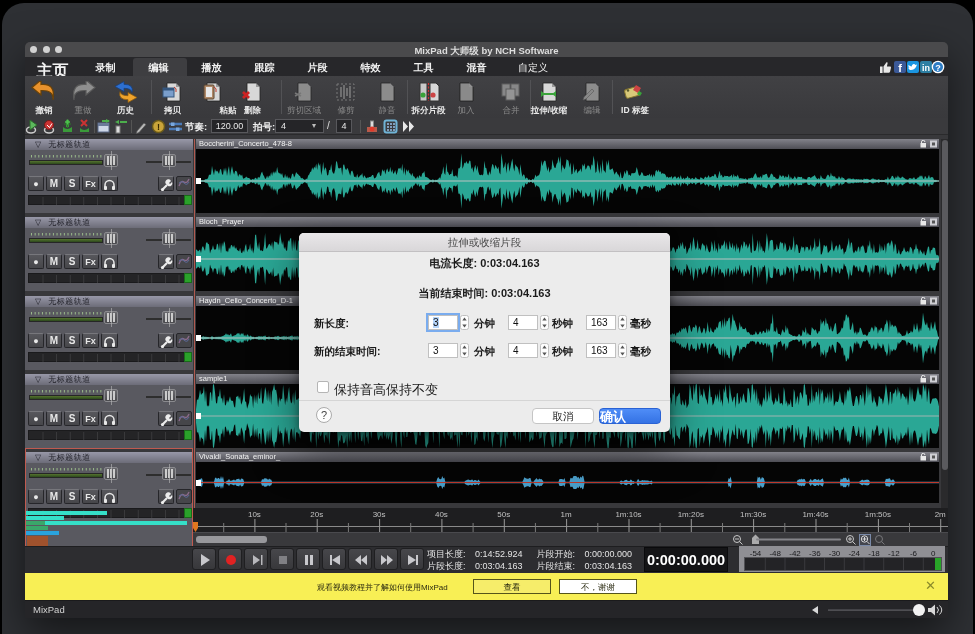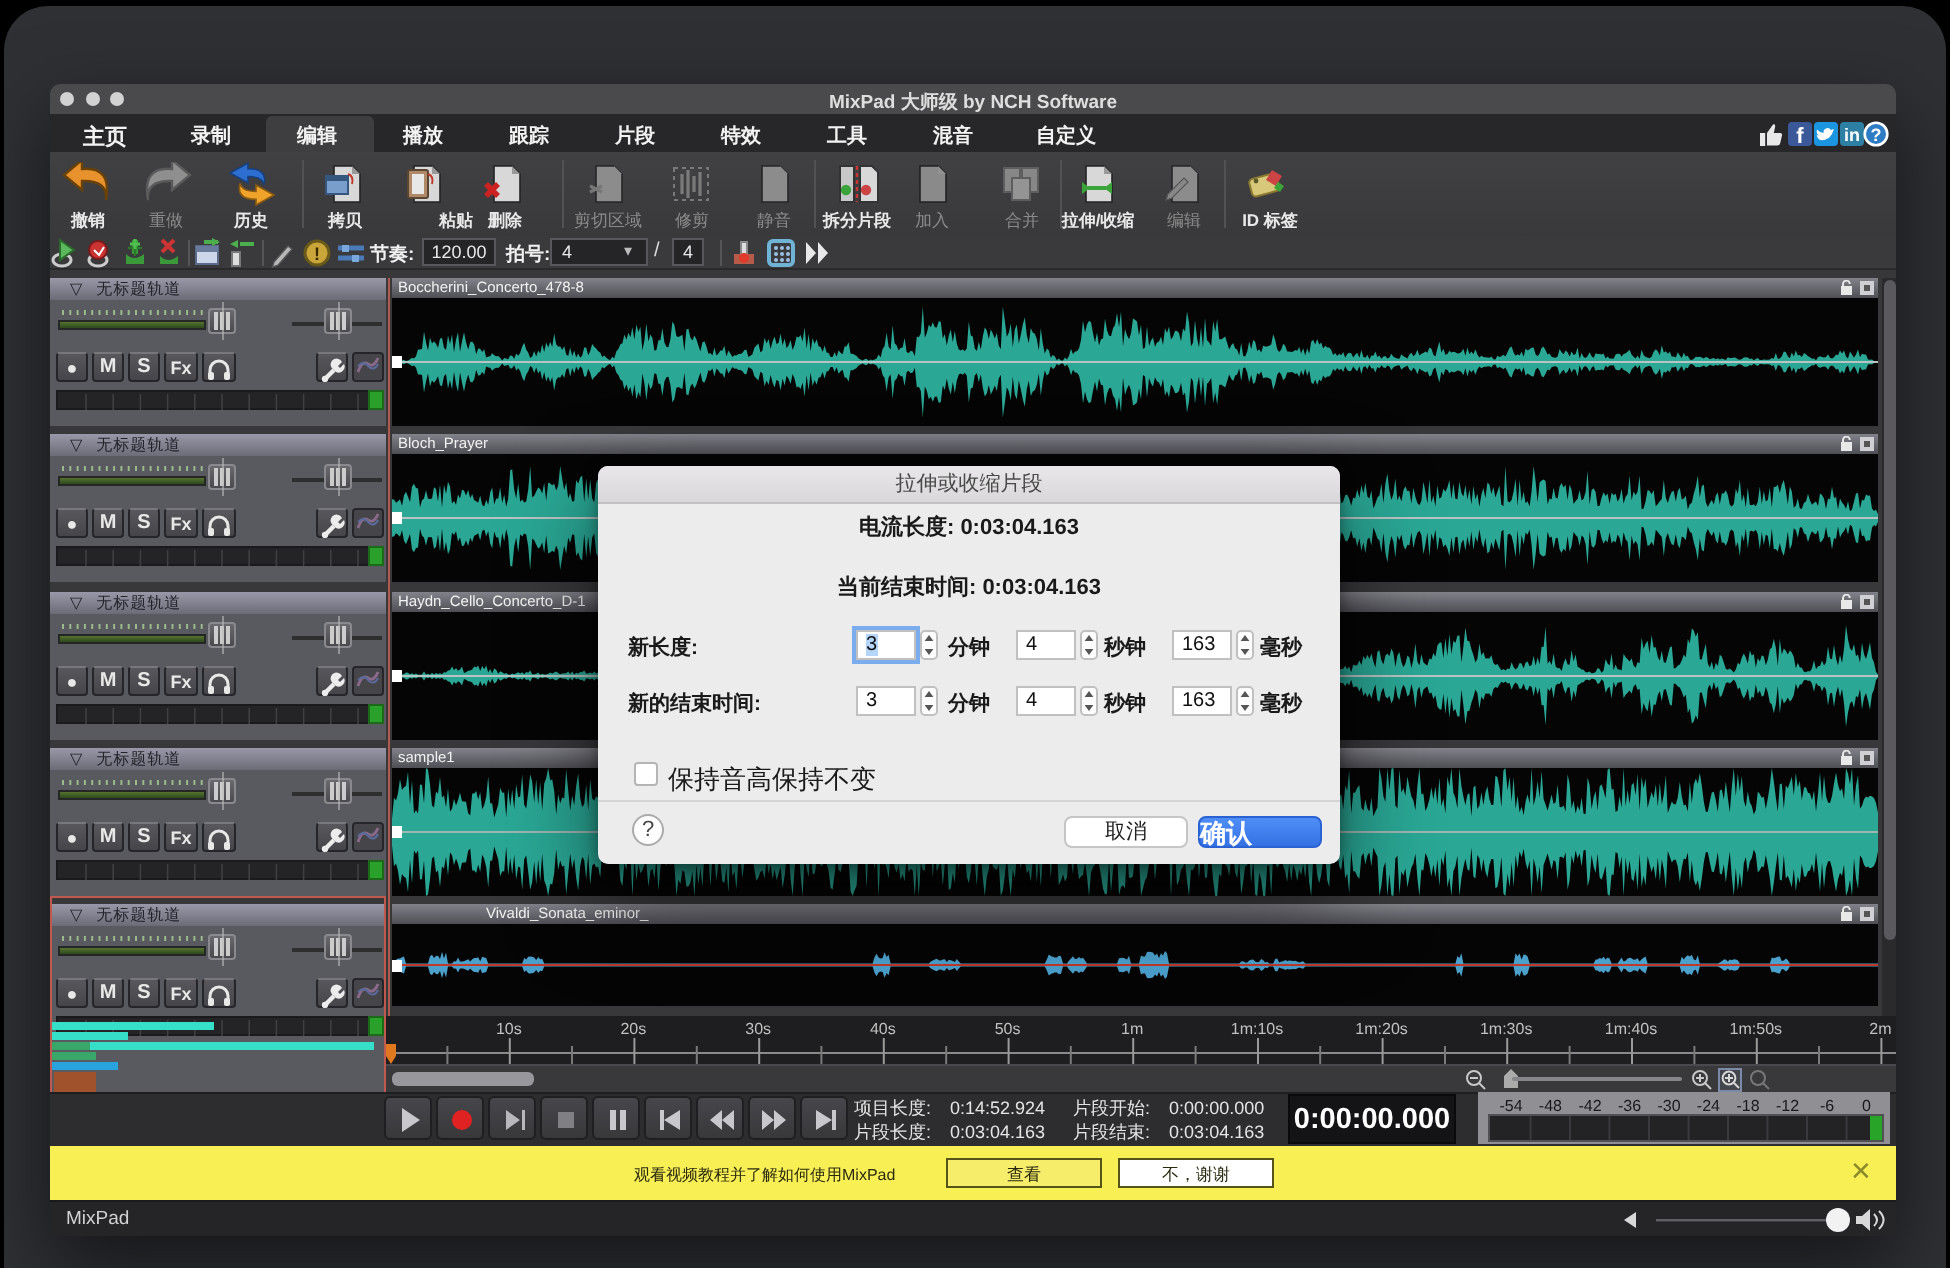--- a/index.html
+++ b/index.html
@@ -8,30 +8,30 @@
 </style></head><body>
 <div style="position:absolute;left:2px;top:3px;width:971px;height:631px;background:#2e3034;border-radius:22px 22px 0 0;"></div>
 <div style="position:absolute;left:25px;top:42px;width:923px;height:576px;background:#2e2e30;border-radius:5px 5px 0 0;box-shadow:0 15px 40px rgba(0,0,0,0.55);"></div>
 <div style="position:absolute;left:25px;top:42px;width:923px;height:15px;background:#4a4a4c;border-radius:5px 5px 0 0;"></div>
 <div style="position:absolute;left:30.0px;top:46px;width:7px;height:7px;border-radius:50%;background:#d2d2d2;"></div>
 <div style="position:absolute;left:42.5px;top:46px;width:7px;height:7px;border-radius:50%;background:#d2d2d2;"></div>
 <div style="position:absolute;left:55.0px;top:46px;width:7px;height:7px;border-radius:50%;background:#d2d2d2;"></div>
 <div style="position:absolute;left:25px;top:45px;width:923px;height:11px;text-align:center;color:#dedede;font-size:9.5px;font-weight:bold;">MixPad 大师级 by NCH Software</div>
 <div style="position:absolute;left:25px;top:57px;width:923px;height:19px;background:#27272a;"></div>
 <div style="position:absolute;left:133px;top:58px;width:54px;height:18px;background:#3e3e41;border-radius:3px 3px 0 0;"></div>
-<div style="position:absolute;left:22.5px;top:61px;width:60px;text-align:center;color:#f2f2f2;font-size:11px;font-weight:bold;">主页</div>
+<div style="position:absolute;left:22.5px;top:61px;width:60px;text-align:center;color:#f2f2f2;font-size:16px;font-weight:bold;">主页</div>
 <div style="position:absolute;left:75.5px;top:61px;width:60px;text-align:center;color:#f2f2f2;font-size:10px;font-weight:bold;">录制</div>
 <div style="position:absolute;left:128.5px;top:61px;width:60px;text-align:center;color:#f2f2f2;font-size:10px;font-weight:bold;">编辑</div>
 <div style="position:absolute;left:181.5px;top:61px;width:60px;text-align:center;color:#f2f2f2;font-size:10px;font-weight:bold;">播放</div>
 <div style="position:absolute;left:234.5px;top:61px;width:60px;text-align:center;color:#f2f2f2;font-size:10px;font-weight:bold;">跟踪</div>
 <div style="position:absolute;left:287.5px;top:61px;width:60px;text-align:center;color:#f2f2f2;font-size:10px;font-weight:bold;">片段</div>
 <div style="position:absolute;left:340.5px;top:61px;width:60px;text-align:center;color:#f2f2f2;font-size:10px;font-weight:bold;">特效</div>
 <div style="position:absolute;left:393.5px;top:61px;width:60px;text-align:center;color:#f2f2f2;font-size:10px;font-weight:bold;">工具</div>
 <div style="position:absolute;left:446.5px;top:61px;width:60px;text-align:center;color:#f2f2f2;font-size:10px;font-weight:bold;">混音</div>
-<div style="position:absolute;left:503.0px;top:61px;width:60px;text-align:center;color:#f2f2f2;font-size:10px;font-weight:bold;">自定义</div>
+<div style="position:absolute;left:503.0px;top:61px;width:60px;text-align:center;color:#f2f2f2;font-size:10px;font-weight:normal;">自定义</div>
 <svg class="ab" style="left:877px;top:60px" width="70" height="15" viewBox="0 0 70 15">
     <path d="M3 6.5h2.6v6.5H3z M6.5 6.5 l3-4.2 q1.2-.5 1.1.9 l-.7 3.3 h3.2 q1.2 0 .9 1.3 l-.9 3.8 q-.3 1.2-1.5 1.2 H6.5 z" fill="#e8e8e8"></path>
     <rect x="17" y="1" width="12" height="12" rx="2" fill="#3b5998"></rect>
     <text x="23" y="11.5" font-size="11" font-weight="bold" fill="#fff" text-anchor="middle" font-family="Liberation Serif">f</text>
     <rect x="30" y="1" width="12" height="12" rx="2" fill="#1b95e0"></rect>
     <path d="M33 10 q4 .5 6-3 l1-2.5 -1.5.5 q-1-1.5-2.5-.8 q-1.5.7-1.2 2.3 q-2-.3-3.3-1.8 q-.6 2 1 3 l-1.2-.2 q.3 1.7 1.7 2.5z" fill="#fff"></path>
     <rect x="43" y="1" width="12" height="12" rx="2" fill="#2d7fa3"></rect>
     <text x="49" y="10.5" font-size="9" font-weight="bold" fill="#fff" text-anchor="middle">in</text>
     <circle cx="61" cy="7" r="6.3" fill="#fff"></circle>
     <circle cx="61" cy="7" r="5" fill="#2d7cc4"></circle>
@@ -671,21 +671,21 @@
     <rect x="10" y="0.5" width="7" height="7" fill="#cfcfd4"></rect>
     <rect x="12" y="2.5" width="3" height="3" fill="#555"></rect>
   </svg>
 <div class="ab" style="left:196px;top:384px;width:743px;height:64px;background:#050505;">
     <svg width="743" height="64" viewBox="0 0 743 64" style="position:absolute;left:0;top:0;display:block">
       <path d="M0.0,25.3L1.0,14.9L2.0,16.2L3.0,12.6L4.0,5.5L5.0,11.0L6.0,9.6L7.0,9.0L8.0,1.9L9.0,18.3L10.0,6.3L11.0,22.7L12.0,21.0L13.0,22.8L14.0,8.3L15.0,8.5L16.0,17.8L17.0,0.0L18.0,0.8L19.0,8.3L20.0,18.8L21.0,19.8L22.0,11.8L23.0,12.9L24.0,4.5L25.0,14.9L26.0,13.6L27.0,19.8L28.0,10.1L29.0,21.7L30.0,20.4L31.0,15.4L32.0,18.7L33.0,16.1L34.0,12.2L35.0,16.6L36.0,16.8L37.0,16.9L38.1,22.6L39.1,23.7L40.1,12.8L41.1,12.7L42.1,11.5L43.1,15.7L44.1,12.0L45.1,20.8L46.1,18.5L47.1,14.5L48.1,4.3L49.1,17.6L50.1,17.8L51.1,24.7L52.1,21.5L53.1,18.4L54.1,9.9L55.1,12.4L56.1,12.3L57.1,24.6L58.1,10.3L59.1,19.3L60.1,10.8L61.1,20.6L62.1,8.1L63.1,14.8L64.1,14.3L65.1,3.2L66.1,18.4L67.1,20.3L68.1,12.3L69.1,3.1L70.1,7.0L71.1,17.4L72.1,5.7L73.1,18.2L74.1,7.1L75.1,21.1L76.1,7.7L77.1,5.1L78.1,0.0L79.1,6.3L80.1,5.6L81.1,11.4L82.1,23.4L83.1,13.0L84.1,17.8L85.1,14.6L86.1,15.3L87.1,0.8L88.1,11.1L89.1,21.3L90.1,13.8L91.1,18.6L92.1,8.9L93.1,2.7L94.1,15.0L95.1,19.6L96.1,18.0L97.1,8.2L98.1,21.1L99.1,5.6L100.1,15.2L101.1,16.3L102.1,14.3L103.1,14.8L104.1,9.2L105.1,22.2L106.1,20.9L107.1,15.4L108.1,22.1L109.1,17.3L110.1,17.8L111.1,15.9L112.2,22.6L113.2,20.5L114.2,7.7L115.2,5.0L116.2,16.5L117.2,13.1L118.2,22.0L119.2,20.6L120.2,0.0L121.2,19.0L122.2,7.9L123.2,15.8L124.2,11.4L125.2,12.8L126.2,15.7L127.2,16.2L128.2,4.6L129.2,12.5L130.2,13.7L131.2,8.9L132.2,18.2L133.2,3.0L134.2,13.9L135.2,22.2L136.2,17.9L137.2,14.8L138.2,22.5L139.2,15.1L140.2,18.4L141.2,15.4L142.2,0.0L143.2,8.2L144.2,6.0L145.2,12.9L146.2,12.0L147.2,4.8L148.2,4.8L149.2,6.8L150.2,12.2L151.2,0.0L152.2,15.7L153.2,5.9L154.2,14.0L155.2,4.7L156.2,20.5L157.2,16.6L158.2,20.7L159.2,4.7L160.2,18.8L161.2,17.6L162.2,7.7L163.2,15.9L164.2,16.2L165.2,7.2L166.2,6.6L167.2,14.4L168.2,1.8L169.2,21.9L170.2,9.7L171.2,12.4L172.2,3.4L173.2,17.5L174.2,18.7L175.2,9.1L176.2,16.8L177.2,16.9L178.2,20.7L179.2,17.3L180.2,20.0L181.2,13.1L182.2,7.6L183.2,9.3L184.2,12.0L185.2,12.9L186.3,8.8L187.3,18.6L188.3,11.1L189.3,15.8L190.3,8.4L191.3,13.4L192.3,7.9L193.3,11.2L194.3,14.6L195.3,3.9L196.3,10.0L197.3,19.1L198.3,23.3L199.3,8.6L200.3,0.0L201.3,13.6L202.3,23.1L203.3,23.0L204.3,10.7L205.3,0.0L206.3,19.6L207.3,14.0L208.3,9.6L209.3,23.5L210.3,11.0L211.3,11.1L212.3,16.7L213.3,19.2L214.3,15.0L215.3,15.2L216.3,18.3L217.3,16.0L218.3,12.6L219.3,4.1L220.3,3.1L221.3,10.8L222.3,20.2L223.3,13.1L224.3,12.0L225.3,16.5L226.3,17.4L227.3,18.3L228.3,18.5L229.3,2.5L230.3,0.0L231.3,2.9L232.3,5.1L233.3,22.1L234.3,20.0L235.3,15.4L236.3,21.7L237.3,4.3L238.3,23.2L239.3,22.3L240.3,19.9L241.3,13.5L242.3,21.4L243.3,0.0L244.3,21.8L245.3,15.1L246.3,16.7L247.3,14.0L248.3,8.8L249.3,20.3L250.3,20.3L251.3,14.4L252.3,11.8L253.3,15.8L254.3,8.1L255.3,11.0L256.3,7.4L257.3,19.3L258.3,12.0L259.3,13.6L260.4,12.8L261.4,0.0L262.4,15.5L263.4,0.0L264.4,16.8L265.4,13.0L266.4,12.7L267.4,21.2L268.4,17.4L269.4,22.7L270.4,9.4L271.4,21.9L272.4,12.2L273.4,14.7L274.4,17.6L275.4,5.3L276.4,15.7L277.4,23.4L278.4,3.0L279.4,3.9L280.4,11.5L281.4,6.5L282.4,22.7L283.4,13.3L284.4,21.6L285.4,17.1L286.4,21.5L287.4,9.7L288.4,6.4L289.4,12.3L290.4,21.5L291.4,16.3L292.4,5.3L293.4,19.0L294.4,20.7L295.4,9.0L296.4,0.0L297.4,9.8L298.4,13.3L299.4,24.1L300.4,14.6L301.4,13.7L302.4,13.0L303.4,16.0L304.4,0.0L305.4,2.7L306.4,10.1L307.4,20.1L308.4,8.5L309.4,0.0L310.4,13.2L311.4,8.9L312.4,19.3L313.4,21.3L314.4,13.4L315.4,20.9L316.4,17.9L317.4,11.4L318.4,13.0L319.4,7.4L320.4,17.9L321.4,21.4L322.4,6.9L323.4,19.1L324.4,4.9L325.4,19.2L326.4,22.3L327.4,22.4L328.4,22.8L329.4,9.0L330.4,22.8L331.4,24.7L332.4,23.1L333.4,5.5L334.5,7.7L335.5,10.9L336.5,7.2L337.5,9.3L338.5,23.5L339.5,18.4L340.5,10.8L341.5,23.3L342.5,15.6L343.5,8.4L344.5,9.9L345.5,10.5L346.5,17.1L347.5,9.6L348.5,0.0L349.5,11.7L350.5,14.4L351.5,15.6L352.5,21.6L353.5,15.8L354.5,10.4L355.5,3.8L356.5,0.8L357.5,1.2L358.5,18.2L359.5,2.1L360.5,13.3L361.5,21.1L362.5,22.1L363.5,0.5L364.5,4.5L365.5,5.4L366.5,3.8L367.5,23.5L368.5,9.1L369.5,9.1L370.5,9.9L371.5,20.9L372.5,22.0L373.5,19.4L374.5,0.0L375.5,3.9L376.5,7.7L377.5,9.6L378.5,16.1L379.5,16.9L380.5,20.4L381.5,8.1L382.5,17.4L383.5,19.4L384.5,17.0L385.5,19.4L386.5,18.8L387.5,23.1L388.5,22.0L389.5,0.0L390.5,20.8L391.5,23.1L392.5,5.4L393.5,7.7L394.5,13.2L395.5,14.5L396.5,17.3L397.5,7.7L398.5,0.0L399.5,13.1L400.5,13.0L401.5,15.1L402.5,22.4L403.5,8.8L404.5,20.5L405.5,22.4L406.5,9.0L407.5,9.4L408.5,22.3L409.6,18.3L410.6,7.8L411.6,0.0L412.6,0.0L413.6,11.1L414.6,9.5L415.6,22.6L416.6,15.7L417.6,14.6L418.6,10.0L419.6,19.1L420.6,20.2L421.6,11.7L422.6,8.9L423.6,17.8L424.6,0.8L425.6,7.1L426.6,14.9L427.6,15.3L428.6,20.6L429.6,6.5L430.6,18.8L431.6,0.6L432.6,0.0L433.6,11.8L434.6,8.1L435.6,0.0L436.6,0.0L437.6,15.1L438.6,15.5L439.6,0.7L440.6,20.9L441.6,16.4L442.6,14.3L443.6,15.6L444.6,20.7L445.6,15.2L446.6,12.2L447.6,7.0L448.6,16.4L449.6,7.5L450.6,15.8L451.6,12.7L452.6,7.5L453.6,13.4L454.6,10.4L455.6,16.2L456.6,9.0L457.6,19.0L458.6,6.7L459.6,0.0L460.6,18.4L461.6,20.8L462.6,10.5L463.6,6.4L464.6,10.6L465.6,18.1L466.6,20.4L467.6,8.0L468.6,4.5L469.6,22.0L470.6,20.9L471.6,22.1L472.6,21.2L473.6,15.0L474.6,12.9L475.6,20.7L476.6,8.7L477.6,11.4L478.6,1.2L479.6,22.7L480.6,12.4L481.6,12.3L482.6,9.9L483.7,8.6L484.7,19.7L485.7,21.5L486.7,15.8L487.7,20.2L488.7,21.7L489.7,14.8L490.7,24.2L491.7,21.8L492.7,19.7L493.7,0.0L494.7,5.1L495.7,14.1L496.7,17.0L497.7,0.0L498.7,11.1L499.7,0.4L500.7,0.0L501.7,18.8L502.7,20.2L503.7,0.7L504.7,12.3L505.7,10.1L506.7,13.9L507.7,4.2L508.7,9.6L509.7,14.3L510.7,16.3L511.7,21.1L512.7,9.0L513.7,0.0L514.7,13.3L515.7,12.7L516.7,21.5L517.7,19.3L518.7,15.6L519.7,9.8L520.7,15.8L521.7,9.2L522.7,18.2L523.7,4.8L524.7,19.1L525.7,15.1L526.7,22.8L527.7,4.2L528.7,9.3L529.7,0.0L530.7,12.4L531.7,14.9L532.7,20.3L533.7,0.0L534.7,9.0L535.7,14.3L536.7,18.6L537.7,13.4L538.7,12.5L539.7,24.3L540.7,9.7L541.7,8.7L542.7,20.5L543.7,18.8L544.7,12.1L545.7,18.5L546.7,12.3L547.7,9.1L548.7,15.6L549.7,18.5L550.7,18.4L551.7,3.9L552.7,4.5L553.7,9.6L554.7,19.6L555.7,1.3L556.7,0.0L557.8,11.2L558.8,4.3L559.8,16.9L560.8,4.5L561.8,20.4L562.8,13.7L563.8,22.3L564.8,19.2L565.8,23.6L566.8,16.7L567.8,13.1L568.8,17.8L569.8,0.0L570.8,18.7L571.8,14.6L572.8,6.6L573.8,15.0L574.8,1.4L575.8,15.5L576.8,18.3L577.8,21.2L578.8,17.4L579.8,13.2L580.8,18.0L581.8,17.1L582.8,8.3L583.8,19.5L584.8,19.6L585.8,18.7L586.8,21.7L587.8,3.1L588.8,7.9L589.8,20.3L590.8,16.3L591.8,22.7L592.8,18.8L593.8,21.3L594.8,14.7L595.8,22.9L596.8,23.0L597.8,4.8L598.8,8.5L599.8,20.5L600.8,14.8L601.8,11.5L602.8,21.2L603.8,9.2L604.8,8.1L605.8,11.4L606.8,15.1L607.8,0.9L608.8,0.0L609.8,10.8L610.8,10.5L611.8,22.0L612.8,21.2L613.8,14.0L614.8,19.9L615.8,0.0L616.8,19.2L617.8,10.9L618.8,18.0L619.8,8.5L620.8,7.4L621.8,13.6L622.8,3.0L623.8,21.3L624.8,4.5L625.8,10.3L626.8,5.2L627.8,20.0L628.8,15.7L629.8,12.0L630.8,15.1L631.9,8.3L632.9,19.2L633.9,7.2L634.9,18.3L635.9,13.2L636.9,3.8L637.9,22.5L638.9,19.6L639.9,16.7L640.9,18.1L641.9,18.1L642.9,14.6L643.9,6.9L644.9,14.2L645.9,18.7L646.9,18.3L647.9,21.7L648.9,7.0L649.9,17.6L650.9,8.1L651.9,5.3L652.9,7.9L653.9,2.5L654.9,8.8L655.9,16.7L656.9,21.9L657.9,21.9L658.9,16.8L659.9,12.3L660.9,11.9L661.9,16.0L662.9,21.9L663.9,11.2L664.9,10.8L665.9,15.7L666.9,6.7L667.9,14.8L668.9,22.1L669.9,9.5L670.9,0.0L671.9,14.1L672.9,2.7L673.9,11.6L674.9,4.0L675.9,16.2L676.9,19.5L677.9,11.8L678.9,17.1L679.9,19.0L680.9,23.2L681.9,21.0L682.9,11.7L683.9,13.0L684.9,14.9L685.9,14.4L686.9,20.5L687.9,15.3L688.9,9.0L689.9,0.0L690.9,6.6L691.9,14.6L692.9,21.7L693.9,8.1L694.9,7.7L695.9,20.5L696.9,8.8L697.9,10.1L698.9,7.4L699.9,4.4L700.9,13.6L701.9,2.5L702.9,9.8L703.9,6.4L704.9,16.0L706.0,9.8L707.0,9.6L708.0,12.4L709.0,12.8L710.0,16.1L711.0,11.2L712.0,21.7L713.0,13.0L714.0,2.1L715.0,16.5L716.0,3.9L717.0,14.0L718.0,17.2L719.0,17.5L720.0,14.0L721.0,7.7L722.0,2.2L723.0,8.2L724.0,11.6L725.0,10.1L726.0,15.8L727.0,0.0L728.0,2.9L729.0,8.1L730.0,0.0L731.0,18.7L732.0,8.8L733.0,3.6L734.0,20.3L735.0,18.9L736.0,15.6L737.0,14.3L738.0,14.7L739.0,13.9L740.0,14.2L741.0,15.0L742.0,17.5L743.0,22.4L743.0,41.6L742.0,46.5L741.0,49.0L740.0,49.8L739.0,50.1L738.0,49.3L737.0,49.7L736.0,48.4L735.0,45.1L734.0,43.7L733.0,60.4L732.0,55.2L731.0,45.3L730.0,64.0L729.0,55.9L728.0,61.1L727.0,64.0L726.0,48.2L725.0,53.9L724.0,52.4L723.0,55.8L722.0,61.8L721.0,56.3L720.0,50.0L719.0,46.5L718.0,46.8L717.0,50.0L716.0,60.1L715.0,47.5L714.0,61.9L713.0,51.0L712.0,42.3L711.0,52.8L710.0,47.9L709.0,51.2L708.0,51.6L707.0,54.4L706.0,54.2L704.9,48.0L703.9,57.6L702.9,54.2L701.9,61.5L700.9,50.4L699.9,59.6L698.9,56.6L697.9,53.9L696.9,55.2L695.9,43.5L694.9,56.3L693.9,55.9L692.9,42.3L691.9,49.4L690.9,57.4L689.9,64.0L688.9,55.0L687.9,48.7L686.9,43.5L685.9,49.6L684.9,49.1L683.9,51.0L682.9,52.3L681.9,43.0L680.9,40.8L679.9,45.0L678.9,46.9L677.9,52.2L676.9,44.5L675.9,47.8L674.9,60.0L673.9,52.4L672.9,61.3L671.9,49.9L670.9,64.0L669.9,54.5L668.9,41.9L667.9,49.2L666.9,57.3L665.9,48.3L664.9,53.2L663.9,52.8L662.9,42.1L661.9,48.0L660.9,52.1L659.9,51.7L658.9,47.2L657.9,42.1L656.9,42.1L655.9,47.3L654.9,55.2L653.9,61.5L652.9,56.1L651.9,58.7L650.9,55.9L649.9,46.4L648.9,57.0L647.9,42.3L646.9,45.7L645.9,45.3L644.9,49.8L643.9,57.1L642.9,49.4L641.9,45.9L640.9,45.9L639.9,47.3L638.9,44.4L637.9,41.5L636.9,60.2L635.9,50.8L634.9,45.7L633.9,56.8L632.9,44.8L631.9,55.7L630.8,48.9L629.8,52.0L628.8,48.3L627.8,44.0L626.8,58.8L625.8,53.7L624.8,59.5L623.8,42.7L622.8,61.0L621.8,50.4L620.8,56.6L619.8,55.5L618.8,46.0L617.8,53.1L616.8,44.8L615.8,64.0L614.8,44.1L613.8,50.0L612.8,42.8L611.8,42.0L610.8,53.5L609.8,53.2L608.8,64.0L607.8,63.1L606.8,48.9L605.8,52.6L604.8,55.9L603.8,54.8L602.8,42.8L601.8,52.5L600.8,49.2L599.8,43.5L598.8,55.5L597.8,59.2L596.8,41.0L595.8,41.1L594.8,49.3L593.8,42.7L592.8,45.2L591.8,41.3L590.8,47.7L589.8,43.7L588.8,56.1L587.8,60.9L586.8,42.3L585.8,45.3L584.8,44.4L583.8,44.5L582.8,55.7L581.8,46.9L580.8,46.0L579.8,50.8L578.8,46.6L577.8,42.8L576.8,45.7L575.8,48.5L574.8,62.6L573.8,49.0L572.8,57.4L571.8,49.4L570.8,45.3L569.8,64.0L568.8,46.2L567.8,50.9L566.8,47.3L565.8,40.4L564.8,44.8L563.8,41.7L562.8,50.3L561.8,43.6L560.8,59.5L559.8,47.1L558.8,59.7L557.8,52.8L556.7,64.0L555.7,62.7L554.7,44.4L553.7,54.4L552.7,59.5L551.7,60.1L550.7,45.6L549.7,45.5L548.7,48.4L547.7,54.9L546.7,51.7L545.7,45.5L544.7,51.9L543.7,45.2L542.7,43.5L541.7,55.3L540.7,54.3L539.7,39.7L538.7,51.5L537.7,50.6L536.7,45.4L535.7,49.7L534.7,55.0L533.7,64.0L532.7,43.7L531.7,49.1L530.7,51.6L529.7,64.0L528.7,54.7L527.7,59.8L526.7,41.2L525.7,48.9L524.7,44.9L523.7,59.2L522.7,45.8L521.7,54.8L520.7,48.2L519.7,54.2L518.7,48.4L517.7,44.7L516.7,42.5L515.7,51.3L514.7,50.7L513.7,64.0L512.7,55.0L511.7,42.9L510.7,47.7L509.7,49.7L508.7,54.4L507.7,59.8L506.7,50.1L505.7,53.9L504.7,51.7L503.7,63.3L502.7,43.8L501.7,45.2L500.7,64.0L499.7,63.6L498.7,52.9L497.7,64.0L496.7,47.0L495.7,49.9L494.7,58.9L493.7,64.0L492.7,44.3L491.7,42.2L490.7,39.8L489.7,49.2L488.7,42.3L487.7,43.8L486.7,48.2L485.7,42.5L484.7,44.3L483.7,55.4L482.6,54.1L481.6,51.7L480.6,51.6L479.6,41.3L478.6,62.8L477.6,52.6L476.6,55.3L475.6,43.3L474.6,51.1L473.6,49.0L472.6,42.8L471.6,41.9L470.6,43.1L469.6,42.0L468.6,59.5L467.6,56.0L466.6,43.6L465.6,45.9L464.6,53.4L463.6,57.6L462.6,53.5L461.6,43.2L460.6,45.6L459.6,64.0L458.6,57.3L457.6,45.0L456.6,55.0L455.6,47.8L454.6,53.6L453.6,50.6L452.6,56.5L451.6,51.3L450.6,48.2L449.6,56.5L448.6,47.6L447.6,57.0L446.6,51.8L445.6,48.8L444.6,43.3L443.6,48.4L442.6,49.7L441.6,47.6L440.6,43.1L439.6,63.3L438.6,48.5L437.6,48.9L436.6,64.0L435.6,64.0L434.6,55.9L433.6,52.2L432.6,64.0L431.6,63.4L430.6,45.2L429.6,57.5L428.6,43.4L427.6,48.7L426.6,49.1L425.6,56.9L424.6,63.2L423.6,46.2L422.6,55.1L421.6,52.3L420.6,43.8L419.6,44.9L418.6,54.0L417.6,49.4L416.6,48.3L415.6,41.4L414.6,54.5L413.6,52.9L412.6,64.0L411.6,64.0L410.6,56.2L409.6,45.7L408.5,41.7L407.5,54.6L406.5,55.0L405.5,41.6L404.5,43.5L403.5,55.2L402.5,41.6L401.5,48.9L400.5,51.0L399.5,50.9L398.5,64.0L397.5,56.3L396.5,46.7L395.5,49.5L394.5,50.8L393.5,56.3L392.5,58.6L391.5,40.9L390.5,43.2L389.5,64.0L388.5,42.0L387.5,40.9L386.5,45.2L385.5,44.6L384.5,47.0L383.5,44.6L382.5,46.6L381.5,55.9L380.5,43.6L379.5,47.1L378.5,47.9L377.5,54.4L376.5,56.3L375.5,60.1L374.5,64.0L373.5,44.6L372.5,42.0L371.5,43.1L370.5,54.1L369.5,54.9L368.5,54.9L367.5,40.5L366.5,60.2L365.5,58.6L364.5,59.5L363.5,63.5L362.5,41.9L361.5,42.9L360.5,50.7L359.5,61.9L358.5,45.8L357.5,62.8L356.5,63.2L355.5,60.2L354.5,53.6L353.5,48.2L352.5,42.4L351.5,48.4L350.5,49.6L349.5,52.3L348.5,64.0L347.5,54.4L346.5,46.9L345.5,53.5L344.5,54.1L343.5,55.6L342.5,48.4L341.5,40.7L340.5,53.2L339.5,45.6L338.5,40.5L337.5,54.7L336.5,56.8L335.5,53.1L334.5,56.3L333.4,58.5L332.4,40.9L331.4,39.3L330.4,41.2L329.4,55.0L328.4,41.2L327.4,41.6L326.4,41.7L325.4,44.8L324.4,59.1L323.4,44.9L322.4,57.1L321.4,42.6L320.4,46.1L319.4,56.6L318.4,51.0L317.4,52.6L316.4,46.1L315.4,43.1L314.4,50.6L313.4,42.7L312.4,44.7L311.4,55.1L310.4,50.8L309.4,64.0L308.4,55.5L307.4,43.9L306.4,53.9L305.4,61.3L304.4,64.0L303.4,48.0L302.4,51.0L301.4,50.3L300.4,49.4L299.4,39.9L298.4,50.7L297.4,54.2L296.4,64.0L295.4,55.0L294.4,43.3L293.4,45.0L292.4,58.7L291.4,47.7L290.4,42.5L289.4,51.7L288.4,57.6L287.4,54.3L286.4,42.5L285.4,46.9L284.4,42.4L283.4,50.7L282.4,41.3L281.4,57.5L280.4,52.5L279.4,60.1L278.4,61.0L277.4,40.6L276.4,48.3L275.4,58.7L274.4,46.4L273.4,49.3L272.4,51.8L271.4,42.1L270.4,54.6L269.4,41.3L268.4,46.6L267.4,42.8L266.4,51.3L265.4,51.0L264.4,47.2L263.4,64.0L262.4,48.5L261.4,64.0L260.4,51.2L259.3,50.4L258.3,52.0L257.3,44.7L256.3,56.6L255.3,53.0L254.3,55.9L253.3,48.2L252.3,52.2L251.3,49.6L250.3,43.7L249.3,43.7L248.3,55.2L247.3,50.0L246.3,47.3L245.3,48.9L244.3,42.2L243.3,64.0L242.3,42.6L241.3,50.5L240.3,44.1L239.3,41.7L238.3,40.8L237.3,59.7L236.3,42.3L235.3,48.6L234.3,44.0L233.3,41.9L232.3,58.9L231.3,61.1L230.3,64.0L229.3,61.5L228.3,45.5L227.3,45.7L226.3,46.6L225.3,47.5L224.3,52.0L223.3,50.9L222.3,43.8L221.3,53.2L220.3,60.9L219.3,59.9L218.3,51.4L217.3,48.0L216.3,45.7L215.3,48.8L214.3,49.0L213.3,44.8L212.3,47.3L211.3,52.9L210.3,53.0L209.3,40.5L208.3,54.4L207.3,50.0L206.3,44.4L205.3,64.0L204.3,53.3L203.3,41.0L202.3,40.9L201.3,50.4L200.3,64.0L199.3,55.4L198.3,40.7L197.3,44.9L196.3,54.0L195.3,60.1L194.3,49.4L193.3,52.8L192.3,56.1L191.3,50.6L190.3,55.6L189.3,48.2L188.3,52.9L187.3,45.4L186.3,55.2L185.2,51.1L184.2,52.0L183.2,54.7L182.2,56.4L181.2,50.9L180.2,44.0L179.2,46.7L178.2,43.3L177.2,47.1L176.2,47.2L175.2,54.9L174.2,45.3L173.2,46.5L172.2,60.6L171.2,51.6L170.2,54.3L169.2,42.1L168.2,62.2L167.2,49.6L166.2,57.4L165.2,56.8L164.2,47.8L163.2,48.1L162.2,56.3L161.2,46.4L160.2,45.2L159.2,59.3L158.2,43.3L157.2,47.4L156.2,43.5L155.2,59.3L154.2,50.0L153.2,58.1L152.2,48.3L151.2,64.0L150.2,51.8L149.2,57.2L148.2,59.2L147.2,59.2L146.2,52.0L145.2,51.1L144.2,58.0L143.2,55.8L142.2,64.0L141.2,48.6L140.2,45.6L139.2,48.9L138.2,41.5L137.2,49.2L136.2,46.1L135.2,41.8L134.2,50.1L133.2,61.0L132.2,45.8L131.2,55.1L130.2,50.3L129.2,51.5L128.2,59.4L127.2,47.8L126.2,48.3L125.2,51.2L124.2,52.6L123.2,48.2L122.2,56.1L121.2,45.0L120.2,64.0L119.2,43.4L118.2,42.0L117.2,50.9L116.2,47.5L115.2,59.0L114.2,56.3L113.2,43.5L112.2,41.4L111.1,48.1L110.1,46.2L109.1,46.7L108.1,41.9L107.1,48.6L106.1,43.1L105.1,41.8L104.1,54.8L103.1,49.2L102.1,49.7L101.1,47.7L100.1,48.8L99.1,58.4L98.1,42.9L97.1,55.8L96.1,46.0L95.1,44.4L94.1,49.0L93.1,61.3L92.1,55.1L91.1,45.4L90.1,50.2L89.1,42.7L88.1,52.9L87.1,63.2L86.1,48.7L85.1,49.4L84.1,46.2L83.1,51.0L82.1,40.6L81.1,52.6L80.1,58.4L79.1,57.7L78.1,64.0L77.1,58.9L76.1,56.3L75.1,42.9L74.1,56.9L73.1,45.8L72.1,58.3L71.1,46.6L70.1,57.0L69.1,60.9L68.1,51.7L67.1,43.7L66.1,45.6L65.1,60.8L64.1,49.7L63.1,49.2L62.1,55.9L61.1,43.4L60.1,53.2L59.1,44.7L58.1,53.7L57.1,39.4L56.1,51.7L55.1,51.6L54.1,54.1L53.1,45.6L52.1,42.5L51.1,39.3L50.1,46.2L49.1,46.4L48.1,59.7L47.1,49.5L46.1,45.5L45.1,43.2L44.1,52.0L43.1,48.3L42.1,52.5L41.1,51.3L40.1,51.2L39.1,40.3L38.1,41.4L37.0,47.1L36.0,47.2L35.0,47.4L34.0,51.8L33.0,47.9L32.0,45.3L31.0,48.6L30.0,43.6L29.0,42.3L28.0,53.9L27.0,44.2L26.0,50.4L25.0,49.1L24.0,59.5L23.0,51.1L22.0,52.2L21.0,44.2L20.0,45.2L19.0,55.7L18.0,63.2L17.0,64.0L16.0,46.2L15.0,55.5L14.0,55.7L13.0,41.2L12.0,43.0L11.0,41.3L10.0,57.7L9.0,45.7L8.0,62.1L7.0,55.0L6.0,54.4L5.0,53.0L4.0,58.5L3.0,51.4L2.0,47.8L1.0,49.1L0.0,38.7Z" fill="#2aa795"></path>
       <rect x="0" y="31.5" width="743" height="1" fill="#9fb5b2"></rect>
       <rect x="0" y="29" width="5" height="6" fill="#fff"></rect>
     </svg>
   </div>
-<div style="position:absolute;left:196px;top:452px;width:743px;height:10px;background:linear-gradient(#82828a,#4e4e55);color:#f2f2f2;font-size:7.5px;line-height:10px;padding-left:44px;"><span style="margin-left:3px">Vivaldi_Sonata_eminor_</span></div>
+<div style="position:absolute;left:196px;top:452px;width:743px;height:10px;background:linear-gradient(#82828a,#4e4e55);color:#f2f2f2;font-size:7.5px;line-height:10px;"><span style="margin-left:3px">Vivaldi_Sonata_eminor_</span></div>
 <svg class="ab" style="left:920px;top:453px" width="17" height="8" viewBox="0 0 17 8">
     <rect x="0.5" y="3" width="5.5" height="4.5" fill="#e8e8e8"></rect>
     <path d="M1.5 3 v-1 a1.7 1.7 0 0 1 3.4 0" stroke="#e8e8e8" fill="none"></path>
     <rect x="10" y="0.5" width="7" height="7" fill="#cfcfd4"></rect>
     <rect x="12" y="2.5" width="3" height="3" fill="#555"></rect>
   </svg>
 <div class="ab" style="left:196px;top:462px;width:743px;height:41px;background:#050505;">
     <svg width="743" height="41" viewBox="0 0 743 41" style="position:absolute;left:0;top:0;display:block">
       <path d="M0.0,19.8L1.0,19.8L2.0,17.9L3.0,17.2L4.0,17.3L5.0,16.6L6.0,16.2L7.0,19.8L8.0,19.8L9.0,19.8L10.0,19.8L11.0,19.8L12.0,19.8L13.0,19.8L14.0,19.8L15.0,19.8L16.0,19.8L17.0,19.8L18.0,19.8L19.0,16.1L20.0,15.4L21.0,17.0L22.0,16.0L23.0,15.9L24.0,17.5L25.0,13.9L26.0,17.2L27.0,14.2L28.0,19.8L29.0,19.8L30.0,19.8L31.0,18.6L32.0,18.8L33.0,16.8L34.0,18.7L35.0,18.8L36.0,18.6L37.0,18.1L38.1,17.6L39.1,18.8L40.1,17.6L41.1,17.0L42.1,17.0L43.1,16.6L44.1,18.6L45.1,16.4L46.1,16.7L47.1,17.0L48.1,19.8L49.1,19.8L50.1,19.8L51.1,19.8L52.1,19.8L53.1,19.8L54.1,19.8L55.1,19.8L56.1,19.8L57.1,19.8L58.1,19.8L59.1,19.8L60.1,19.8L61.1,19.8L62.1,19.8L63.1,19.8L64.1,19.8L65.1,19.8L66.1,17.0L67.1,17.7L68.1,16.4L69.1,16.2L70.1,16.4L71.1,16.7L72.1,18.0L73.1,16.5L74.1,17.6L75.1,17.4L76.1,19.8L77.1,19.8L78.1,19.8L79.1,19.8L80.1,19.8L81.1,19.8L82.1,19.8L83.1,19.8L84.1,19.8L85.1,19.8L86.1,19.8L87.1,19.8L88.1,19.8L89.1,19.8L90.1,19.8L91.1,19.8L92.1,19.8L93.1,19.8L94.1,19.8L95.1,19.8L96.1,19.8L97.1,19.8L98.1,19.8L99.1,19.8L100.1,19.8L101.1,19.8L102.1,19.8L103.1,19.8L104.1,19.8L105.1,19.8L106.1,19.8L107.1,19.8L108.1,19.8L109.1,19.8L110.1,19.8L111.1,19.8L112.2,19.8L113.2,19.8L114.2,19.8L115.2,19.8L116.2,19.8L117.2,19.8L118.2,19.8L119.2,19.8L120.2,19.8L121.2,19.8L122.2,19.8L123.2,19.8L124.2,19.8L125.2,19.8L126.2,19.8L127.2,19.8L128.2,19.8L129.2,19.8L130.2,19.8L131.2,19.8L132.2,19.8L133.2,19.8L134.2,19.8L135.2,19.8L136.2,19.8L137.2,19.8L138.2,19.8L139.2,19.8L140.2,19.8L141.2,19.8L142.2,19.8L143.2,19.8L144.2,19.8L145.2,19.8L146.2,19.8L147.2,19.8L148.2,19.8L149.2,19.8L150.2,19.8L151.2,19.8L152.2,19.8L153.2,19.8L154.2,19.8L155.2,19.8L156.2,19.8L157.2,19.8L158.2,19.8L159.2,19.8L160.2,19.8L161.2,19.8L162.2,19.8L163.2,19.8L164.2,19.8L165.2,19.8L166.2,19.8L167.2,19.8L168.2,19.8L169.2,19.8L170.2,19.8L171.2,19.8L172.2,19.8L173.2,19.8L174.2,19.8L175.2,19.8L176.2,19.8L177.2,19.8L178.2,19.8L179.2,19.8L180.2,19.8L181.2,19.8L182.2,19.8L183.2,19.8L184.2,19.8L185.2,19.8L186.3,19.8L187.3,19.8L188.3,19.8L189.3,19.8L190.3,19.8L191.3,19.8L192.3,19.8L193.3,19.8L194.3,19.8L195.3,19.8L196.3,19.8L197.3,19.8L198.3,19.8L199.3,19.8L200.3,19.8L201.3,19.8L202.3,19.8L203.3,19.8L204.3,19.8L205.3,19.8L206.3,19.8L207.3,19.8L208.3,19.8L209.3,19.8L210.3,19.8L211.3,19.8L212.3,19.8L213.3,19.8L214.3,19.8L215.3,19.8L216.3,19.8L217.3,19.8L218.3,19.8L219.3,19.8L220.3,19.8L221.3,19.8L222.3,19.8L223.3,19.8L224.3,19.8L225.3,19.8L226.3,19.8L227.3,19.8L228.3,19.8L229.3,19.8L230.3,19.8L231.3,19.8L232.3,19.8L233.3,19.8L234.3,19.8L235.3,19.8L236.3,19.8L237.3,19.8L238.3,19.8L239.3,19.8L240.3,19.8L241.3,16.5L242.3,14.9L243.3,16.7L244.3,17.3L245.3,17.0L246.3,14.1L247.3,16.5L248.3,15.4L249.3,19.8L250.3,19.8L251.3,19.8L252.3,19.8L253.3,19.8L254.3,19.8L255.3,19.8L256.3,19.8L257.3,19.8L258.3,19.8L259.3,19.8L260.4,19.8L261.4,19.8L262.4,19.8L263.4,19.8L264.4,19.8L265.4,19.8L266.4,19.8L267.4,19.8L268.4,19.8L269.4,18.7L270.4,18.2L271.4,17.7L272.4,17.4L273.4,18.1L274.4,18.3L275.4,17.7L276.4,17.6L277.4,19.0L278.4,17.9L279.4,18.1L280.4,18.5L281.4,19.0L282.4,17.5L283.4,18.7L284.4,19.8L285.4,19.8L286.4,19.8L287.4,19.8L288.4,19.8L289.4,19.8L290.4,19.8L291.4,19.8L292.4,19.8L293.4,19.8L294.4,19.8L295.4,19.8L296.4,19.8L297.4,19.8L298.4,19.8L299.4,19.8L300.4,19.8L301.4,19.8L302.4,19.8L303.4,19.8L304.4,19.8L305.4,19.8L306.4,19.8L307.4,19.8L308.4,19.8L309.4,19.8L310.4,19.8L311.4,19.8L312.4,19.8L313.4,19.8L314.4,19.8L315.4,19.8L316.4,19.8L317.4,19.8L318.4,19.8L319.4,19.8L320.4,19.8L321.4,19.8L322.4,19.8L323.4,19.8L324.4,19.8L325.4,19.8L326.4,19.8L327.4,17.7L328.4,15.2L329.4,16.0L330.4,16.4L331.4,16.7L332.4,16.7L333.4,15.9L334.5,16.1L335.5,19.8L336.5,19.8L337.5,19.8L338.5,18.3L339.5,17.3L340.5,16.1L341.5,17.5L342.5,17.4L343.5,16.5L344.5,17.2L345.5,16.9L346.5,18.3L347.5,19.8L348.5,19.8L349.5,19.8L350.5,19.8L351.5,19.8L352.5,19.8L353.5,19.8L354.5,19.8L355.5,19.8L356.5,19.8L357.5,19.8L358.5,19.8L359.5,19.8L360.5,19.8L361.5,19.8L362.5,19.8L363.5,17.1L364.5,17.0L365.5,16.9L366.5,17.3L367.5,17.8L368.5,15.9L369.5,19.8L370.5,19.8L371.5,19.8L372.5,19.8L373.5,19.8L374.5,15.7L375.5,16.3L376.5,16.2L377.5,14.0L378.5,13.9L379.5,14.0L380.5,14.3L381.5,15.8L382.5,14.7L383.5,17.0L384.5,14.6L385.5,15.8L386.5,13.5L387.5,14.6L388.5,19.8L389.5,19.8L390.5,19.8L391.5,19.8L392.5,19.8L393.5,19.8L394.5,19.8L395.5,19.8L396.5,19.8L397.5,19.8L398.5,19.8L399.5,19.8L400.5,19.8L401.5,19.8L402.5,19.8L403.5,19.8L404.5,19.8L405.5,19.8L406.5,19.8L407.5,19.8L408.5,19.8L409.6,19.8L410.6,19.8L411.6,19.8L412.6,19.8L413.6,19.8L414.6,19.8L415.6,19.8L416.6,19.8L417.6,19.8L418.6,19.8L419.6,19.8L420.6,19.8L421.6,19.8L422.6,19.8L423.6,19.8L424.6,18.8L425.6,18.6L426.6,19.2L427.6,19.3L428.6,18.2L429.6,17.9L430.6,17.7L431.6,18.7L432.6,19.1L433.6,18.9L434.6,17.5L435.6,18.1L436.6,19.3L437.6,18.9L438.6,19.8L439.6,19.8L440.6,19.8L441.6,17.5L442.6,17.3L443.6,19.2L444.6,18.8L445.6,18.6L446.6,18.0L447.6,18.5L448.6,18.3L449.6,18.4L450.6,18.5L451.6,18.4L452.6,18.8L453.6,19.2L454.6,18.9L455.6,18.6L456.6,19.8L457.6,19.8L458.6,19.8L459.6,19.8L460.6,19.8L461.6,19.8L462.6,19.8L463.6,19.8L464.6,19.8L465.6,19.8L466.6,19.8L467.6,19.8L468.6,19.8L469.6,19.8L470.6,19.8L471.6,19.8L472.6,19.8L473.6,19.8L474.6,19.8L475.6,19.8L476.6,19.8L477.6,19.8L478.6,19.8L479.6,19.8L480.6,19.8L481.6,19.8L482.6,19.8L483.7,19.8L484.7,19.8L485.7,19.8L486.7,19.8L487.7,19.8L488.7,19.8L489.7,19.8L490.7,19.8L491.7,19.8L492.7,19.8L493.7,19.8L494.7,19.8L495.7,19.8L496.7,19.8L497.7,19.8L498.7,19.8L499.7,19.8L500.7,19.8L501.7,19.8L502.7,19.8L503.7,19.8L504.7,19.8L505.7,19.8L506.7,19.8L507.7,19.8L508.7,19.8L509.7,19.8L510.7,19.8L511.7,19.8L512.7,19.8L513.7,19.8L514.7,19.8L515.7,19.8L516.7,19.8L517.7,19.8L518.7,19.8L519.7,19.8L520.7,19.8L521.7,19.8L522.7,19.8L523.7,19.8L524.7,19.8L525.7,19.8L526.7,19.8L527.7,19.8L528.7,19.8L529.7,19.8L530.7,19.8L531.7,19.8L532.7,16.0L533.7,17.0L534.7,14.6L535.7,19.8L536.7,19.8L537.7,19.8L538.7,19.8L539.7,19.8L540.7,19.8L541.7,19.8L542.7,19.8L543.7,19.8L544.7,19.8L545.7,19.8L546.7,19.8L547.7,19.8L548.7,19.8L549.7,19.8L550.7,19.8L551.7,19.8L552.7,19.8L553.7,19.8L554.7,19.8L555.7,19.8L556.7,19.8L557.8,19.8L558.8,19.8L559.8,19.8L560.8,19.8L561.8,14.6L562.8,16.1L563.8,14.7L564.8,17.8L565.8,15.2L566.8,15.4L567.8,16.2L568.8,19.8L569.8,19.8L570.8,19.8L571.8,19.8L572.8,19.8L573.8,19.8L574.8,19.8L575.8,19.8L576.8,19.8L577.8,19.8L578.8,19.8L579.8,19.8L580.8,19.8L581.8,19.8L582.8,19.8L583.8,19.8L584.8,19.8L585.8,19.8L586.8,19.8L587.8,19.8L588.8,19.8L589.8,19.8L590.8,19.8L591.8,19.8L592.8,19.8L593.8,19.8L594.8,19.8L595.8,19.8L596.8,19.8L597.8,19.8L598.8,19.8L599.8,19.8L600.8,19.8L601.8,17.8L602.8,17.7L603.8,17.0L604.8,17.4L605.8,16.4L606.8,17.8L607.8,16.7L608.8,17.2L609.8,19.8L610.8,19.8L611.8,19.8L612.8,19.8L613.8,18.3L614.8,16.8L615.8,18.8L616.8,18.4L617.8,17.3L618.8,16.9L619.8,17.1L620.8,17.9L621.8,17.7L622.8,17.1L623.8,18.7L624.8,17.6L625.8,16.9L626.8,16.3L627.8,19.8L628.8,19.8L629.8,19.8L630.8,19.8L631.9,19.8L632.9,19.8L633.9,19.8L634.9,19.8L635.9,19.8L636.9,19.8L637.9,19.8L638.9,19.8L639.9,19.8L640.9,19.8L641.9,19.8L642.9,19.8L643.9,19.8L644.9,16.2L645.9,17.7L646.9,16.4L647.9,15.6L648.9,16.3L649.9,15.4L650.9,17.7L651.9,18.1L652.9,15.6L653.9,19.8L654.9,19.8L655.9,19.8L656.9,19.8L657.9,19.8L658.9,19.8L659.9,19.8L660.9,19.8L661.9,19.8L662.9,19.8L663.9,19.3L664.9,18.6L665.9,17.7L666.9,17.8L667.9,18.7L668.9,17.7L669.9,18.1L670.9,17.6L671.9,17.8L672.9,18.1L673.9,19.8L674.9,19.8L675.9,19.8L676.9,19.8L677.9,19.8L678.9,19.8L679.9,19.8L680.9,19.8L681.9,19.8L682.9,19.8L683.9,19.8L684.9,19.8L685.9,19.8L686.9,19.8L687.9,19.8L688.9,19.8L689.9,16.8L690.9,17.1L691.9,16.8L692.9,16.4L693.9,16.3L694.9,18.5L695.9,18.2L696.9,17.2L697.9,18.0L698.9,19.8L699.9,19.8L700.9,19.8L701.9,19.8L702.9,19.8L703.9,19.8L704.9,19.8L706.0,19.8L707.0,19.8L708.0,19.8L709.0,19.8L710.0,19.8L711.0,19.8L712.0,19.8L713.0,19.8L714.0,19.8L715.0,19.8L716.0,19.8L717.0,19.8L718.0,19.8L719.0,19.8L720.0,19.8L721.0,19.8L722.0,19.8L723.0,19.8L724.0,19.8L725.0,19.8L726.0,19.8L727.0,19.8L728.0,19.8L729.0,19.8L730.0,19.8L731.0,19.8L732.0,19.8L733.0,19.8L734.0,19.8L735.0,19.8L736.0,19.8L737.0,19.8L738.0,19.8L739.0,19.8L740.0,19.8L741.0,19.8L742.0,19.8L743.0,19.8L743.0,21.2L742.0,21.2L741.0,21.2L740.0,21.2L739.0,21.2L738.0,21.2L737.0,21.2L736.0,21.2L735.0,21.2L734.0,21.2L733.0,21.2L732.0,21.2L731.0,21.2L730.0,21.2L729.0,21.2L728.0,21.2L727.0,21.2L726.0,21.2L725.0,21.2L724.0,21.2L723.0,21.2L722.0,21.2L721.0,21.2L720.0,21.2L719.0,21.2L718.0,21.2L717.0,21.2L716.0,21.2L715.0,21.2L714.0,21.2L713.0,21.2L712.0,21.2L711.0,21.2L710.0,21.2L709.0,21.2L708.0,21.2L707.0,21.2L706.0,21.2L704.9,21.2L703.9,21.2L702.9,21.2L701.9,21.2L700.9,21.2L699.9,21.2L698.9,21.2L697.9,23.0L696.9,23.8L695.9,22.8L694.9,22.5L693.9,24.7L692.9,24.6L691.9,24.2L690.9,23.9L689.9,24.2L688.9,21.2L687.9,21.2L686.9,21.2L685.9,21.2L684.9,21.2L683.9,21.2L682.9,21.2L681.9,21.2L680.9,21.2L679.9,21.2L678.9,21.2L677.9,21.2L676.9,21.2L675.9,21.2L674.9,21.2L673.9,21.2L672.9,22.9L671.9,23.2L670.9,23.4L669.9,22.9L668.9,23.3L667.9,22.3L666.9,23.2L665.9,23.3L664.9,22.4L663.9,21.7L662.9,21.2L661.9,21.2L660.9,21.2L659.9,21.2L658.9,21.2L657.9,21.2L656.9,21.2L655.9,21.2L654.9,21.2L653.9,21.2L652.9,25.4L651.9,22.9L650.9,23.3L649.9,25.6L648.9,24.7L647.9,25.4L646.9,24.6L645.9,23.3L644.9,24.8L643.9,21.2L642.9,21.2L641.9,21.2L640.9,21.2L639.9,21.2L638.9,21.2L637.9,21.2L636.9,21.2L635.9,21.2L634.9,21.2L633.9,21.2L632.9,21.2L631.9,21.2L630.8,21.2L629.8,21.2L628.8,21.2L627.8,21.2L626.8,24.7L625.8,24.1L624.8,23.4L623.8,22.3L622.8,23.9L621.8,23.3L620.8,23.1L619.8,23.9L618.8,24.1L617.8,23.7L616.8,22.6L615.8,22.2L614.8,24.2L613.8,22.7L612.8,21.2L611.8,21.2L610.8,21.2L609.8,21.2L608.8,23.8L607.8,24.3L606.8,23.2L605.8,24.6L604.8,23.6L603.8,24.0L602.8,23.3L601.8,23.2L600.8,21.2L599.8,21.2L598.8,21.2L597.8,21.2L596.8,21.2L595.8,21.2L594.8,21.2L593.8,21.2L592.8,21.2L591.8,21.2L590.8,21.2L589.8,21.2L588.8,21.2L587.8,21.2L586.8,21.2L585.8,21.2L584.8,21.2L583.8,21.2L582.8,21.2L581.8,21.2L580.8,21.2L579.8,21.2L578.8,21.2L577.8,21.2L576.8,21.2L575.8,21.2L574.8,21.2L573.8,21.2L572.8,21.2L571.8,21.2L570.8,21.2L569.8,21.2L568.8,21.2L567.8,24.8L566.8,25.6L565.8,25.8L564.8,23.2L563.8,26.3L562.8,24.9L561.8,26.4L560.8,21.2L559.8,21.2L558.8,21.2L557.8,21.2L556.7,21.2L555.7,21.2L554.7,21.2L553.7,21.2L552.7,21.2L551.7,21.2L550.7,21.2L549.7,21.2L548.7,21.2L547.7,21.2L546.7,21.2L545.7,21.2L544.7,21.2L543.7,21.2L542.7,21.2L541.7,21.2L540.7,21.2L539.7,21.2L538.7,21.2L537.7,21.2L536.7,21.2L535.7,21.2L534.7,26.4L533.7,24.0L532.7,25.0L531.7,21.2L530.7,21.2L529.7,21.2L528.7,21.2L527.7,21.2L526.7,21.2L525.7,21.2L524.7,21.2L523.7,21.2L522.7,21.2L521.7,21.2L520.7,21.2L519.7,21.2L518.7,21.2L517.7,21.2L516.7,21.2L515.7,21.2L514.7,21.2L513.7,21.2L512.7,21.2L511.7,21.2L510.7,21.2L509.7,21.2L508.7,21.2L507.7,21.2L506.7,21.2L505.7,21.2L504.7,21.2L503.7,21.2L502.7,21.2L501.7,21.2L500.7,21.2L499.7,21.2L498.7,21.2L497.7,21.2L496.7,21.2L495.7,21.2L494.7,21.2L493.7,21.2L492.7,21.2L491.7,21.2L490.7,21.2L489.7,21.2L488.7,21.2L487.7,21.2L486.7,21.2L485.7,21.2L484.7,21.2L483.7,21.2L482.6,21.2L481.6,21.2L480.6,21.2L479.6,21.2L478.6,21.2L477.6,21.2L476.6,21.2L475.6,21.2L474.6,21.2L473.6,21.2L472.6,21.2L471.6,21.2L470.6,21.2L469.6,21.2L468.6,21.2L467.6,21.2L466.6,21.2L465.6,21.2L464.6,21.2L463.6,21.2L462.6,21.2L461.6,21.2L460.6,21.2L459.6,21.2L458.6,21.2L457.6,21.2L456.6,21.2L455.6,22.4L454.6,22.1L453.6,21.8L452.6,22.2L451.6,22.6L450.6,22.5L449.6,22.6L448.6,22.7L447.6,22.5L446.6,23.0L445.6,22.4L444.6,22.2L443.6,21.8L442.6,23.7L441.6,23.5L440.6,21.2L439.6,21.2L438.6,21.2L437.6,22.1L436.6,21.7L435.6,22.9L434.6,23.5L433.6,22.1L432.6,21.9L431.6,22.3L430.6,23.3L429.6,23.1L428.6,22.8L427.6,21.7L426.6,21.8L425.6,22.4L424.6,22.2L423.6,21.2L422.6,21.2L421.6,21.2L420.6,21.2L419.6,21.2L418.6,21.2L417.6,21.2L416.6,21.2L415.6,21.2L414.6,21.2L413.6,21.2L412.6,21.2L411.6,21.2L410.6,21.2L409.6,21.2L408.5,21.2L407.5,21.2L406.5,21.2L405.5,21.2L404.5,21.2L403.5,21.2L402.5,21.2L401.5,21.2L400.5,21.2L399.5,21.2L398.5,21.2L397.5,21.2L396.5,21.2L395.5,21.2L394.5,21.2L393.5,21.2L392.5,21.2L391.5,21.2L390.5,21.2L389.5,21.2L388.5,21.2L387.5,26.4L386.5,27.5L385.5,25.2L384.5,26.4L383.5,24.0L382.5,26.3L381.5,25.2L380.5,26.7L379.5,27.0L378.5,27.1L377.5,27.0L376.5,24.8L375.5,24.7L374.5,25.3L373.5,21.2L372.5,21.2L371.5,21.2L370.5,21.2L369.5,21.2L368.5,25.1L367.5,23.2L366.5,23.7L365.5,24.1L364.5,24.0L363.5,23.9L362.5,21.2L361.5,21.2L360.5,21.2L359.5,21.2L358.5,21.2L357.5,21.2L356.5,21.2L355.5,21.2L354.5,21.2L353.5,21.2L352.5,21.2L351.5,21.2L350.5,21.2L349.5,21.2L348.5,21.2L347.5,21.2L346.5,22.7L345.5,24.1L344.5,23.8L343.5,24.5L342.5,23.6L341.5,23.5L340.5,24.9L339.5,23.7L338.5,22.7L337.5,21.2L336.5,21.2L335.5,21.2L334.5,24.9L333.4,25.1L332.4,24.3L331.4,24.3L330.4,24.6L329.4,25.0L328.4,25.8L327.4,23.3L326.4,21.2L325.4,21.2L324.4,21.2L323.4,21.2L322.4,21.2L321.4,21.2L320.4,21.2L319.4,21.2L318.4,21.2L317.4,21.2L316.4,21.2L315.4,21.2L314.4,21.2L313.4,21.2L312.4,21.2L311.4,21.2L310.4,21.2L309.4,21.2L308.4,21.2L307.4,21.2L306.4,21.2L305.4,21.2L304.4,21.2L303.4,21.2L302.4,21.2L301.4,21.2L300.4,21.2L299.4,21.2L298.4,21.2L297.4,21.2L296.4,21.2L295.4,21.2L294.4,21.2L293.4,21.2L292.4,21.2L291.4,21.2L290.4,21.2L289.4,21.2L288.4,21.2L287.4,21.2L286.4,21.2L285.4,21.2L284.4,21.2L283.4,22.3L282.4,23.5L281.4,22.0L280.4,22.5L279.4,22.9L278.4,23.1L277.4,22.0L276.4,23.4L275.4,23.3L274.4,22.7L273.4,22.9L272.4,23.6L271.4,23.3L270.4,22.8L269.4,22.3L268.4,21.2L267.4,21.2L266.4,21.2L265.4,21.2L264.4,21.2L263.4,21.2L262.4,21.2L261.4,21.2L260.4,21.2L259.3,21.2L258.3,21.2L257.3,21.2L256.3,21.2L255.3,21.2L254.3,21.2L253.3,21.2L252.3,21.2L251.3,21.2L250.3,21.2L249.3,21.2L248.3,25.6L247.3,24.5L246.3,26.9L245.3,24.0L244.3,23.7L243.3,24.3L242.3,26.1L241.3,24.5L240.3,21.2L239.3,21.2L238.3,21.2L237.3,21.2L236.3,21.2L235.3,21.2L234.3,21.2L233.3,21.2L232.3,21.2L231.3,21.2L230.3,21.2L229.3,21.2L228.3,21.2L227.3,21.2L226.3,21.2L225.3,21.2L224.3,21.2L223.3,21.2L222.3,21.2L221.3,21.2L220.3,21.2L219.3,21.2L218.3,21.2L217.3,21.2L216.3,21.2L215.3,21.2L214.3,21.2L213.3,21.2L212.3,21.2L211.3,21.2L210.3,21.2L209.3,21.2L208.3,21.2L207.3,21.2L206.3,21.2L205.3,21.2L204.3,21.2L203.3,21.2L202.3,21.2L201.3,21.2L200.3,21.2L199.3,21.2L198.3,21.2L197.3,21.2L196.3,21.2L195.3,21.2L194.3,21.2L193.3,21.2L192.3,21.2L191.3,21.2L190.3,21.2L189.3,21.2L188.3,21.2L187.3,21.2L186.3,21.2L185.2,21.2L184.2,21.2L183.2,21.2L182.2,21.2L181.2,21.2L180.2,21.2L179.2,21.2L178.2,21.2L177.2,21.2L176.2,21.2L175.2,21.2L174.2,21.2L173.2,21.2L172.2,21.2L171.2,21.2L170.2,21.2L169.2,21.2L168.2,21.2L167.2,21.2L166.2,21.2L165.2,21.2L164.2,21.2L163.2,21.2L162.2,21.2L161.2,21.2L160.2,21.2L159.2,21.2L158.2,21.2L157.2,21.2L156.2,21.2L155.2,21.2L154.2,21.2L153.2,21.2L152.2,21.2L151.2,21.2L150.2,21.2L149.2,21.2L148.2,21.2L147.2,21.2L146.2,21.2L145.2,21.2L144.2,21.2L143.2,21.2L142.2,21.2L141.2,21.2L140.2,21.2L139.2,21.2L138.2,21.2L137.2,21.2L136.2,21.2L135.2,21.2L134.2,21.2L133.2,21.2L132.2,21.2L131.2,21.2L130.2,21.2L129.2,21.2L128.2,21.2L127.2,21.2L126.2,21.2L125.2,21.2L124.2,21.2L123.2,21.2L122.2,21.2L121.2,21.2L120.2,21.2L119.2,21.2L118.2,21.2L117.2,21.2L116.2,21.2L115.2,21.2L114.2,21.2L113.2,21.2L112.2,21.2L111.1,21.2L110.1,21.2L109.1,21.2L108.1,21.2L107.1,21.2L106.1,21.2L105.1,21.2L104.1,21.2L103.1,21.2L102.1,21.2L101.1,21.2L100.1,21.2L99.1,21.2L98.1,21.2L97.1,21.2L96.1,21.2L95.1,21.2L94.1,21.2L93.1,21.2L92.1,21.2L91.1,21.2L90.1,21.2L89.1,21.2L88.1,21.2L87.1,21.2L86.1,21.2L85.1,21.2L84.1,21.2L83.1,21.2L82.1,21.2L81.1,21.2L80.1,21.2L79.1,21.2L78.1,21.2L77.1,21.2L76.1,21.2L75.1,23.6L74.1,23.4L73.1,24.5L72.1,23.0L71.1,24.3L70.1,24.6L69.1,24.8L68.1,24.6L67.1,23.3L66.1,24.0L65.1,21.2L64.1,21.2L63.1,21.2L62.1,21.2L61.1,21.2L60.1,21.2L59.1,21.2L58.1,21.2L57.1,21.2L56.1,21.2L55.1,21.2L54.1,21.2L53.1,21.2L52.1,21.2L51.1,21.2L50.1,21.2L49.1,21.2L48.1,21.2L47.1,24.0L46.1,24.3L45.1,24.6L44.1,22.4L43.1,24.4L42.1,24.0L41.1,24.0L40.1,23.4L39.1,22.2L38.1,23.4L37.0,22.9L36.0,22.4L35.0,22.2L34.0,22.3L33.0,24.2L32.0,22.2L31.0,22.4L30.0,21.2L29.0,21.2L28.0,21.2L27.0,26.8L26.0,23.8L25.0,27.1L24.0,23.5L23.0,25.1L22.0,25.0L21.0,24.0L20.0,25.6L19.0,24.9L18.0,21.2L17.0,21.2L16.0,21.2L15.0,21.2L14.0,21.2L13.0,21.2L12.0,21.2L11.0,21.2L10.0,21.2L9.0,21.2L8.0,21.2L7.0,21.2L6.0,24.8L5.0,24.4L4.0,23.7L3.0,23.8L2.0,23.1L1.0,21.2L0.0,21.2Z" fill="#4ba0cc"></path>
       <rect x="0" y="20.0" width="743" height="1" fill="#c0392b"></rect>

